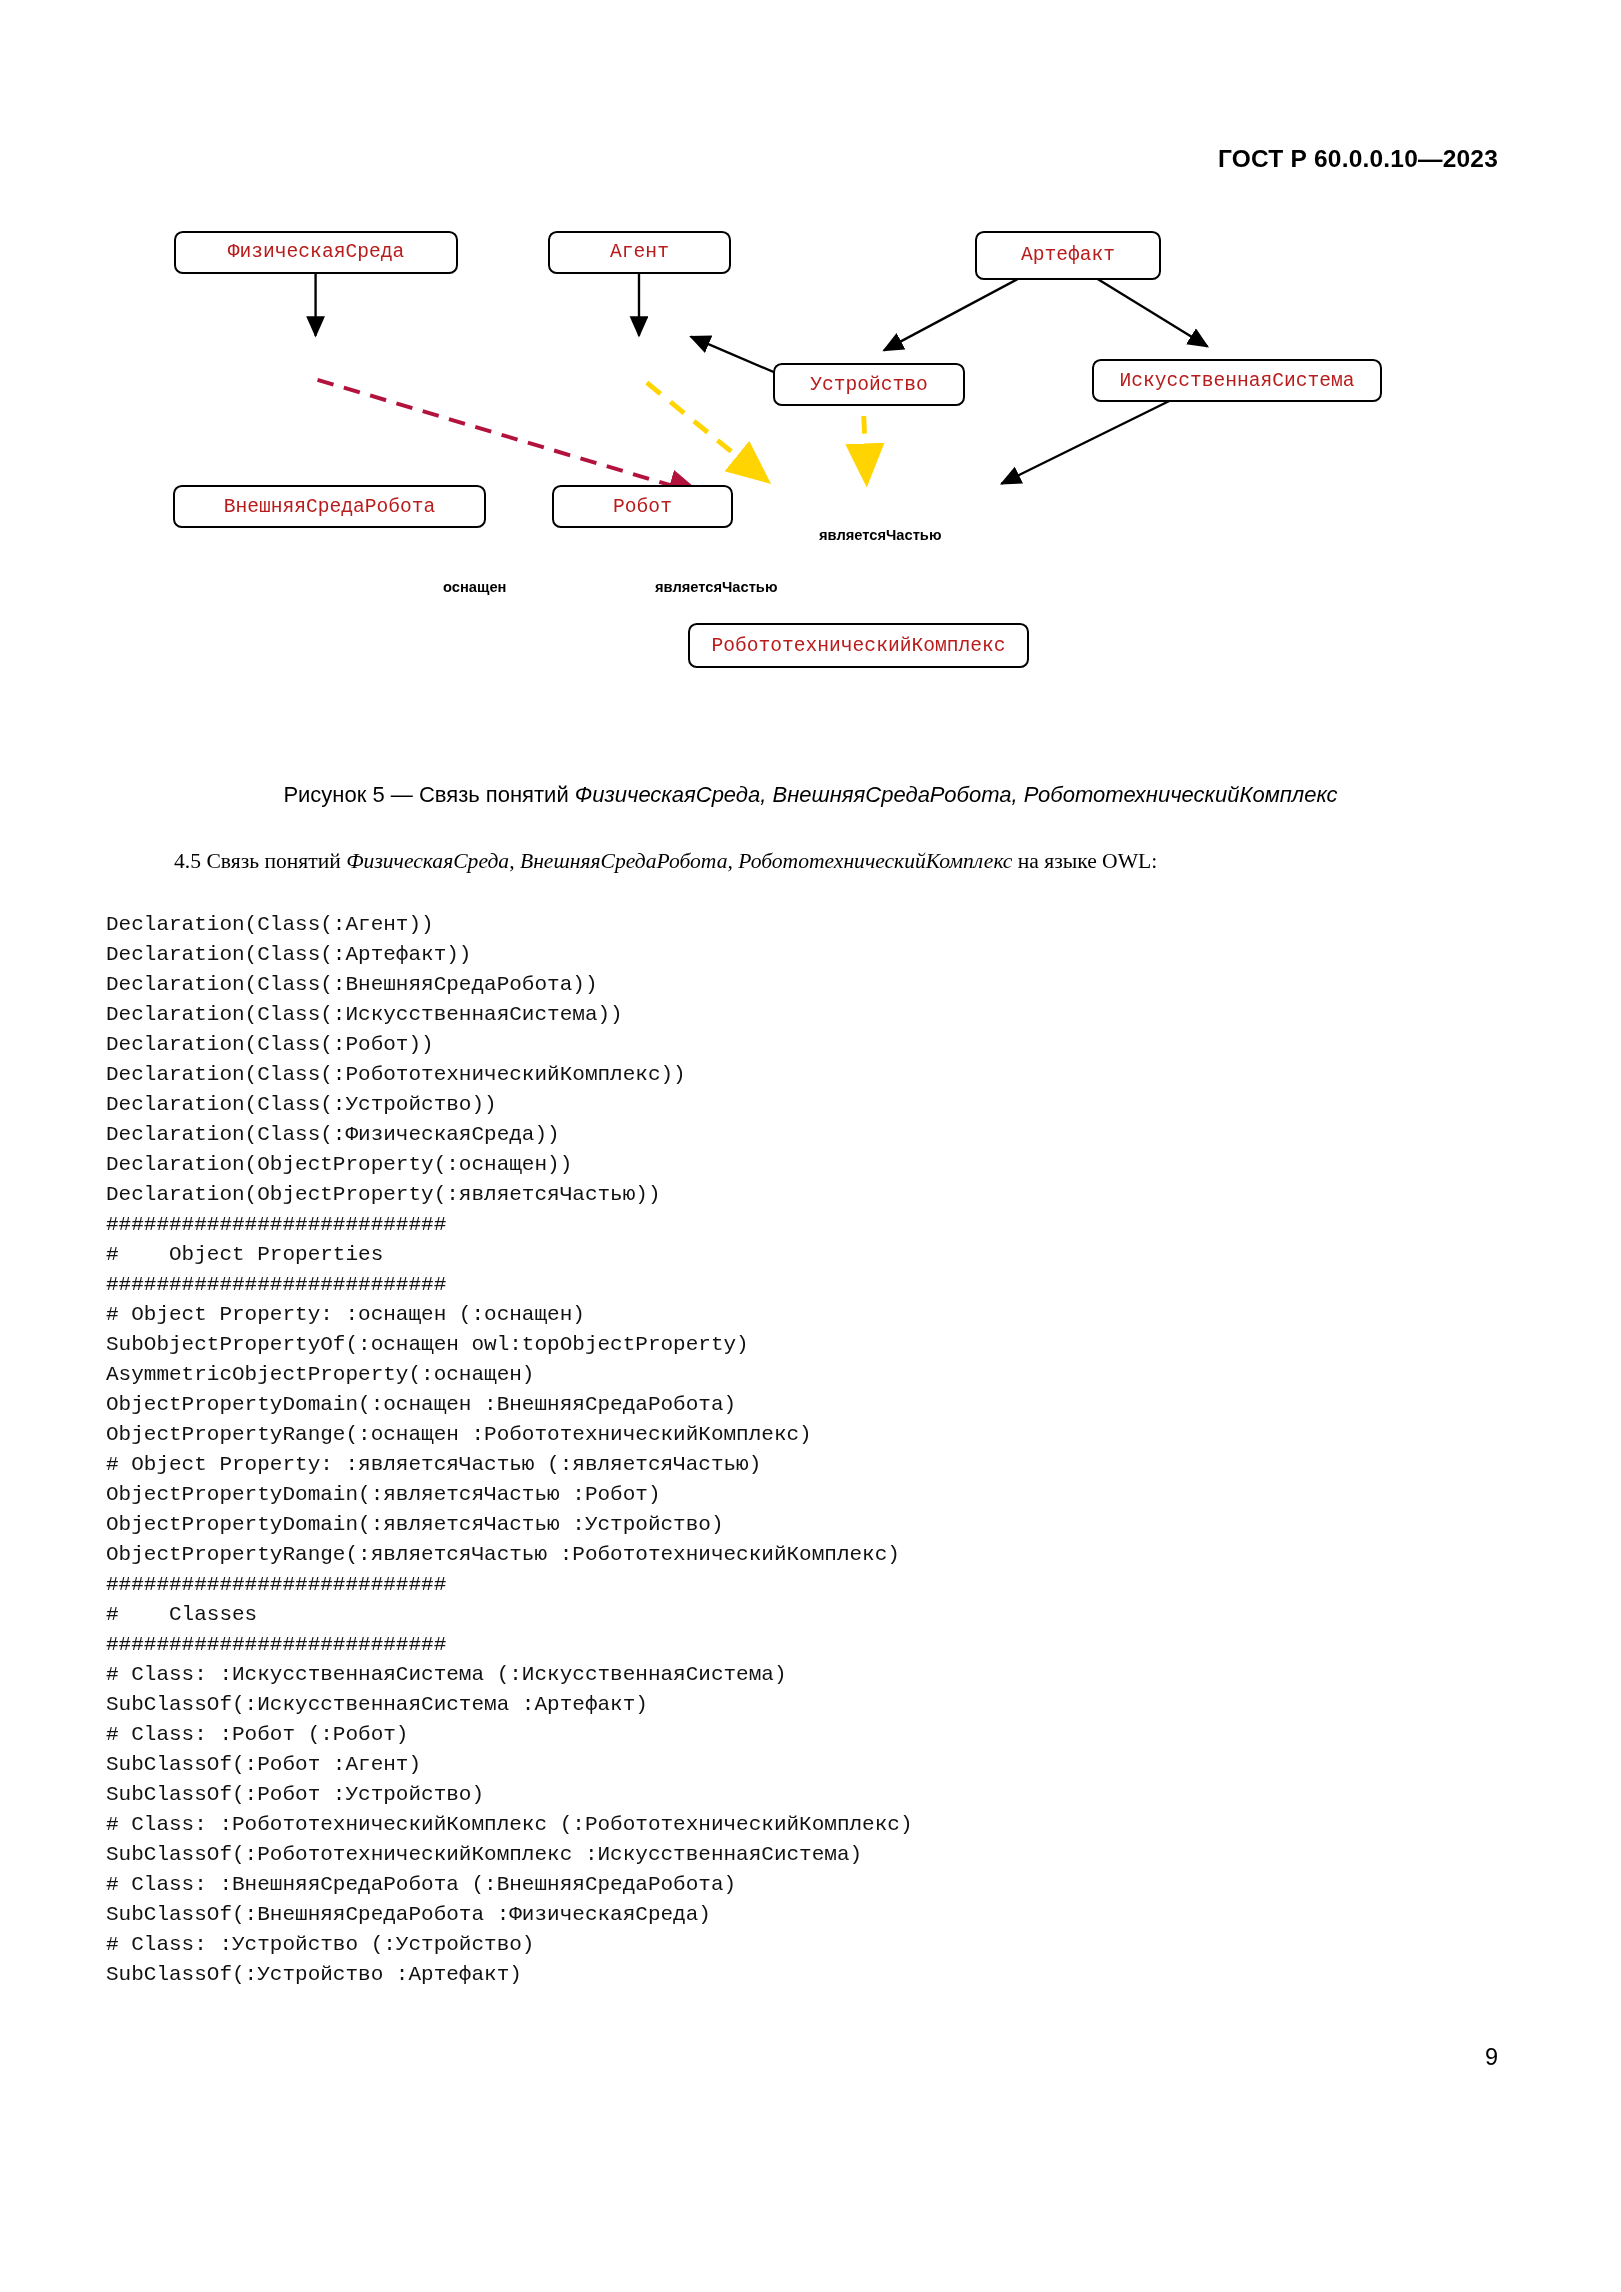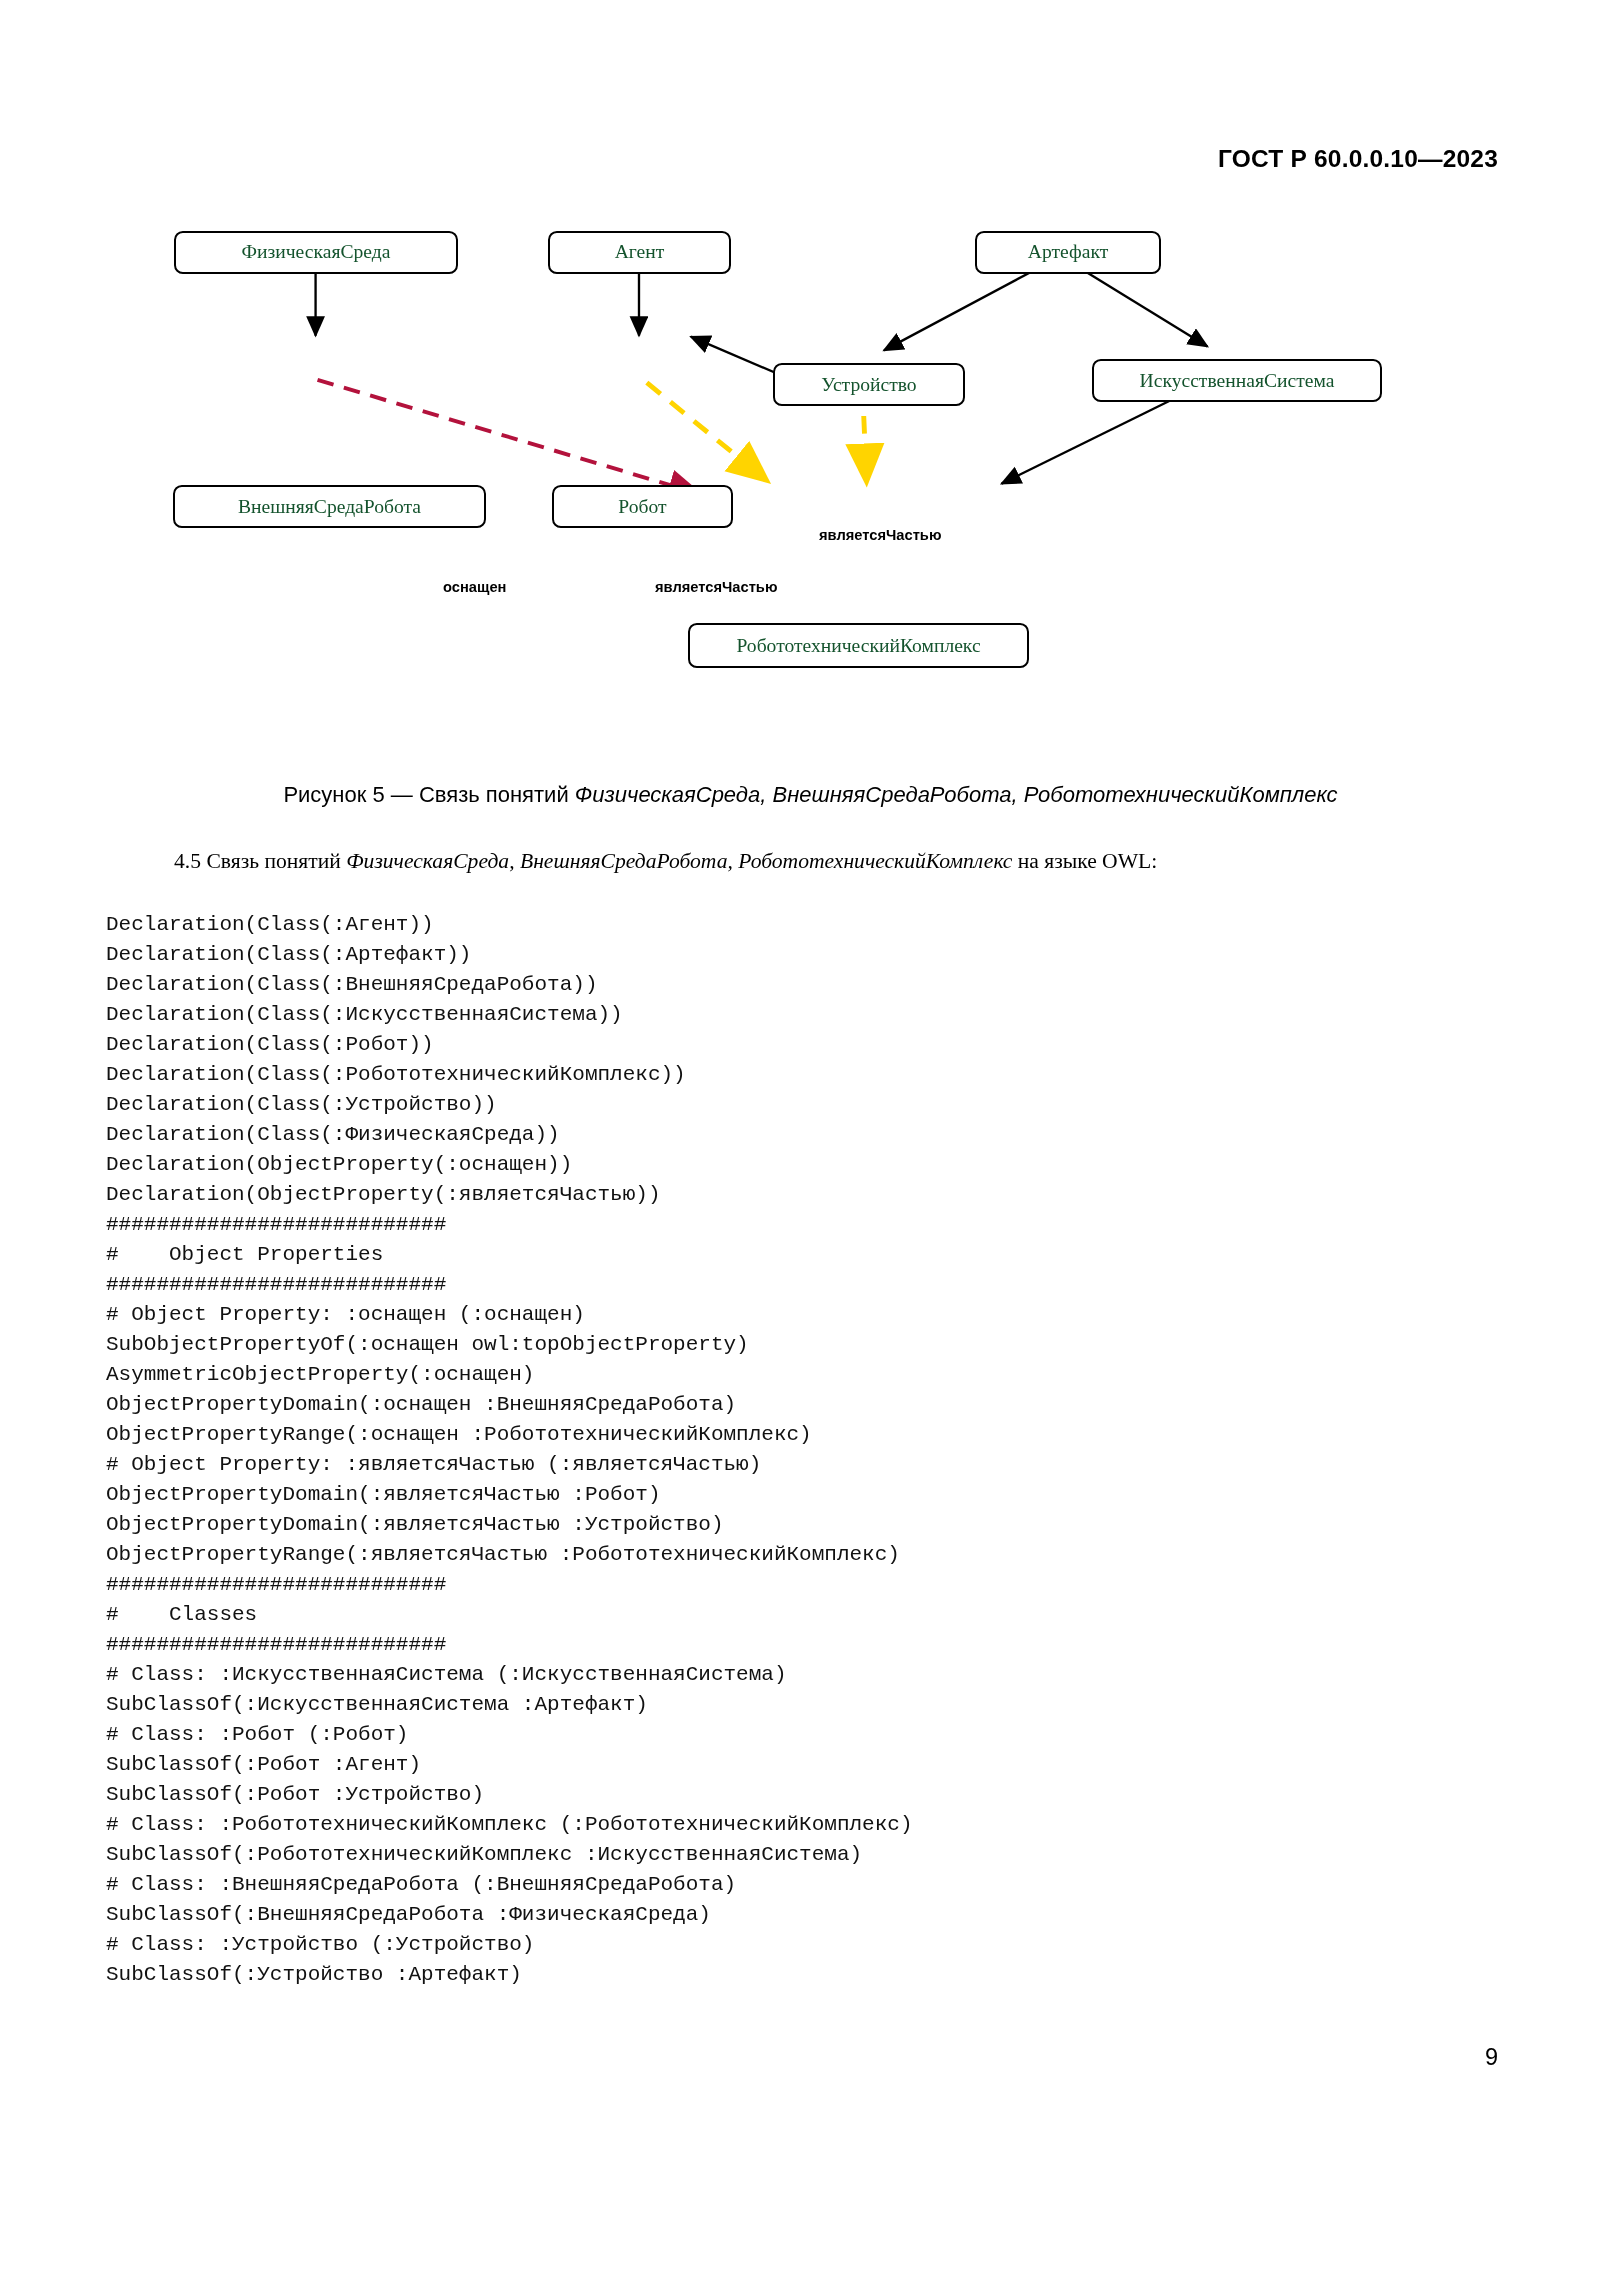--- a/index.html
+++ b/index.html
@@ -25,24 +25,24 @@
   .figure-area { position:absolute; left:0; top:211px; width:1621px; height:559px; }
   .figure-svg { position:absolute; left:0; top:0; }
 
   .node-box {
     position:absolute;
     box-sizing:border-box;
     border:2.5px solid #000;
     border-radius:8.8px;
     background:#fff;
     display:flex; align-items:center; justify-content:center;
-    font-family:Liberation Serif, serif;
+    font-family:Liberation Mono, monospace;
     font-size:19.6px;
     font-weight:normal;
-    color:#14532d;
+    color:#b91c1c;
     white-space:nowrap;
     z-index:3;
   }
   .edge-label {
     position:absolute;
     font-family:"Liberation Sans", sans-serif;
     font-size:14.7px; font-weight:bold;
     color:#000; white-space:nowrap; z-index:4;
     background:transparent;
     margin-top:26px;
@@ -137,21 +137,21 @@
 
       <path d="M660,175 L779,272" stroke="#FFD400" stroke-width="5" fill="none" stroke-dasharray="18,13" marker-end="url(#ah-gold)"></path>
 
       <path d="M880,178 L884,272" stroke="#FFD400" stroke-width="5" fill="none" stroke-dasharray="18,13" marker-end="url(#ah-gold)"></path>
     </svg>
 
     <div class="node-box" style="left:174px; top:19.6px; width:284px; height:43px;">ФизическаяСреда</div>
 
     <div class="node-box" style="left:548px; top:19.6px; width:183px; height:43px;">Агент</div>
 
-    <div class="node-box" style="left:975px; top:19.6px; width:186px; height:43px;">Артефакт</div>
+    <div class="node-box" style="left:975px; top:19.6px; width:186px; height:49px;">Артефакт</div>
 
     <div class="node-box" style="left:773px; top:152px; width:192px; height:43px;">Устройство</div>
 
     <div class="node-box" style="left:1092px; top:148px; width:290px; height:43px;">ИскусственнаяСистема</div>
 
     <div class="node-box" style="left:173px; top:274px; width:313px; height:43px;">ВнешняяСредаРобота</div>
 
     <div class="node-box" style="left:552px; top:274px; width:181px; height:43px;">Робот</div>
 
     <div class="node-box" style="left:688px; top:412px; width:341px; height:45px;">РобототехническийКомплекс</div>

